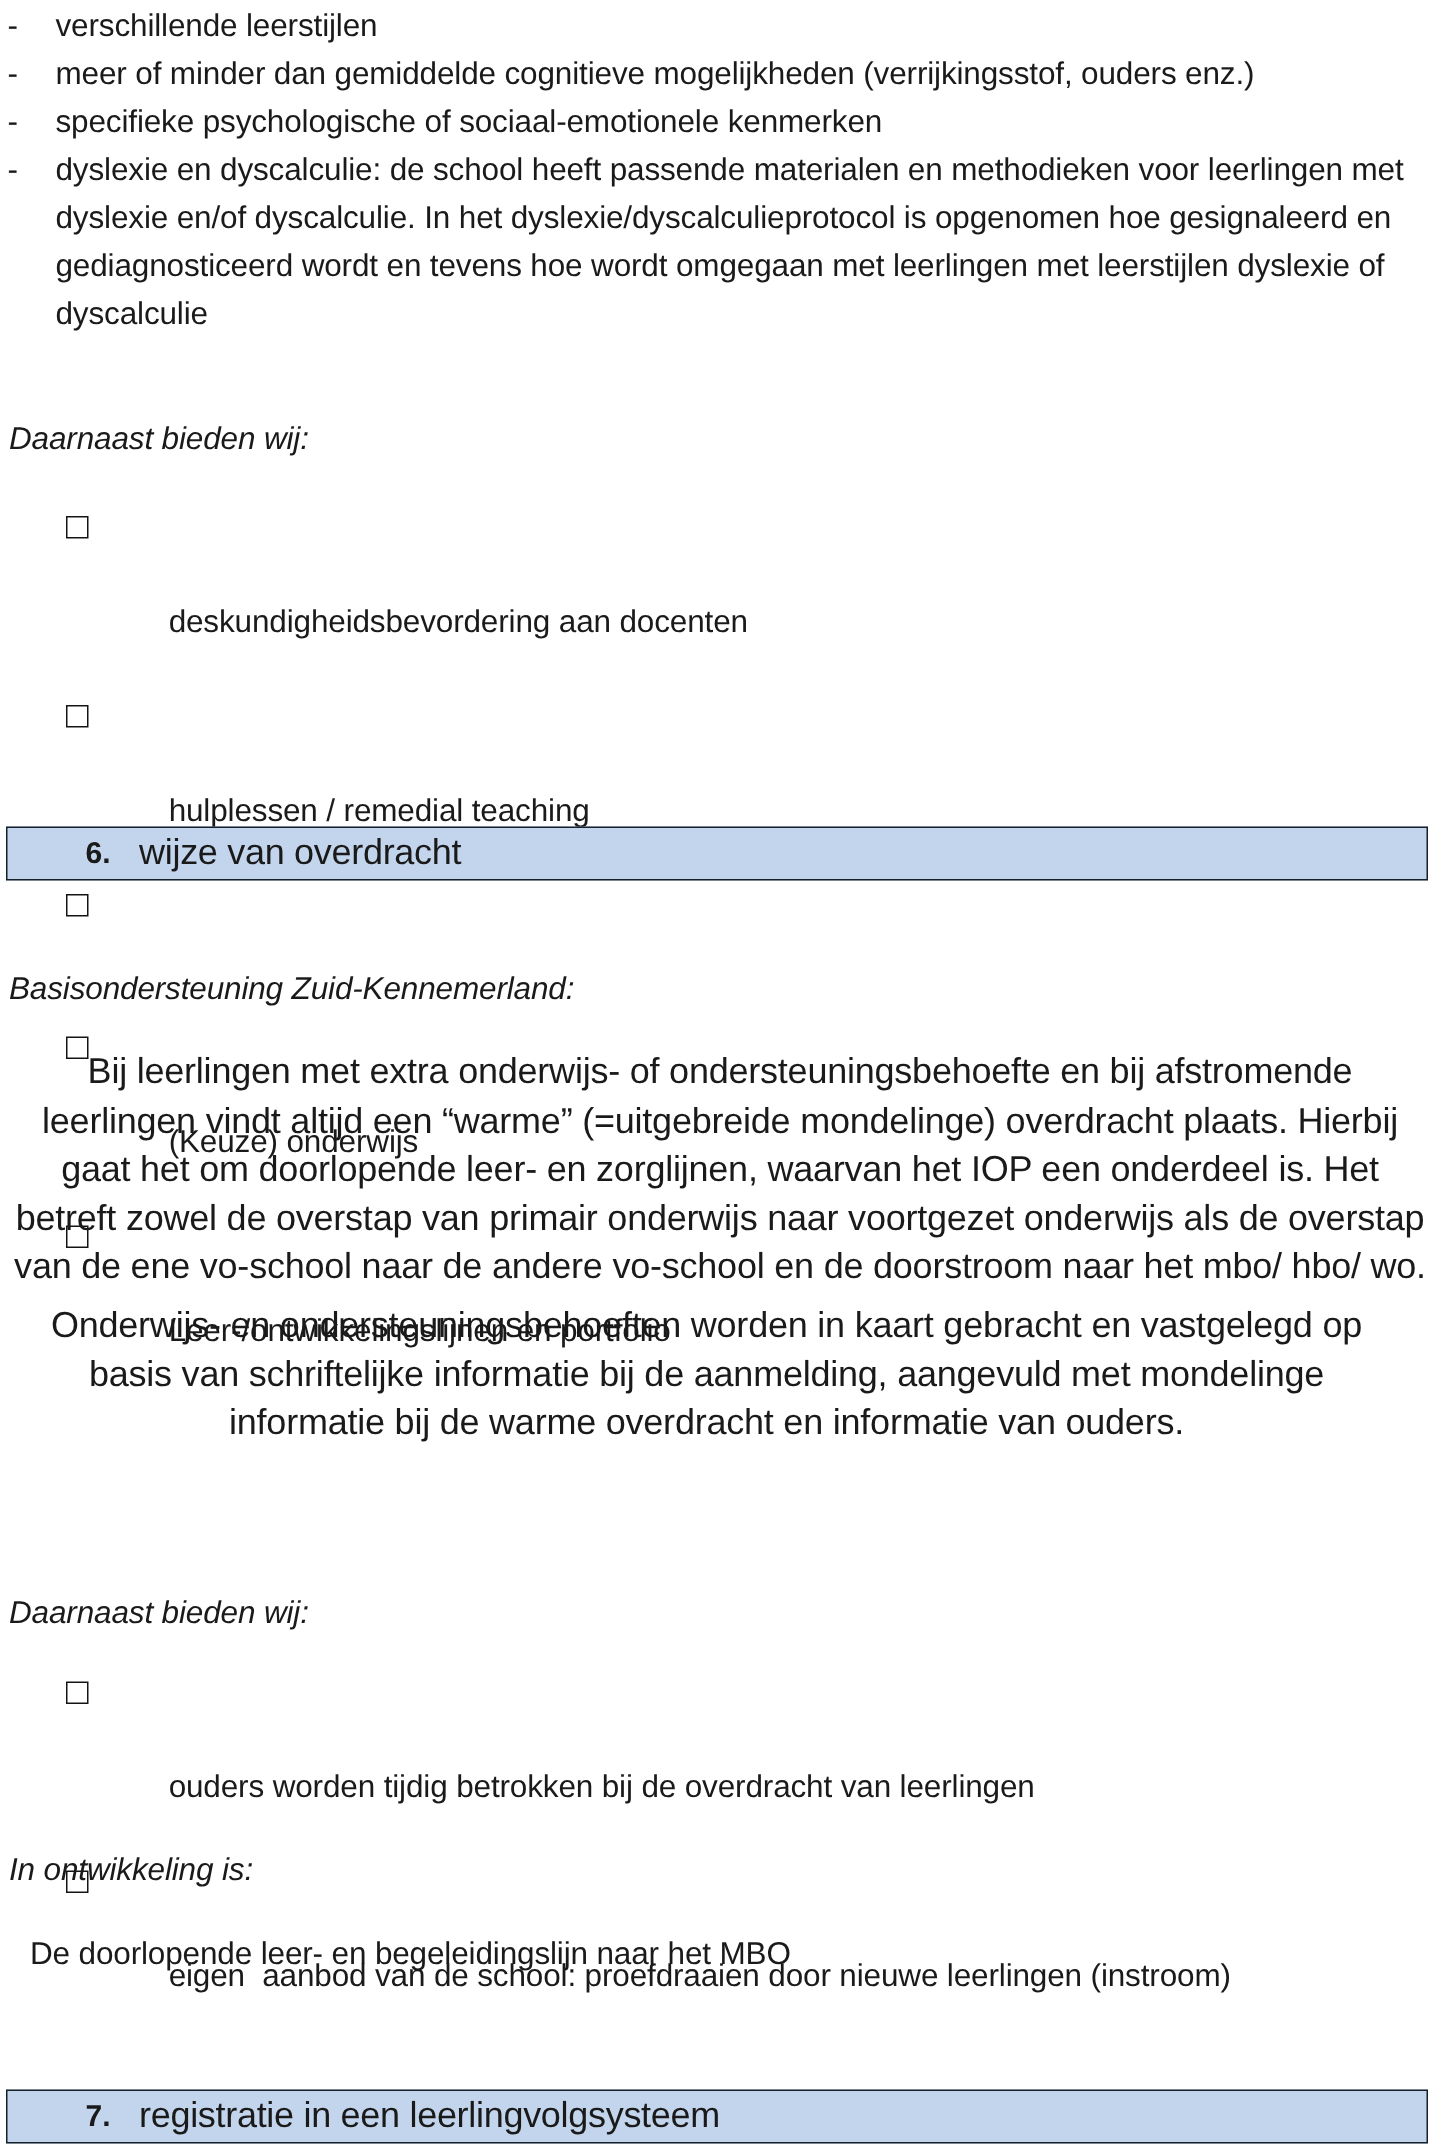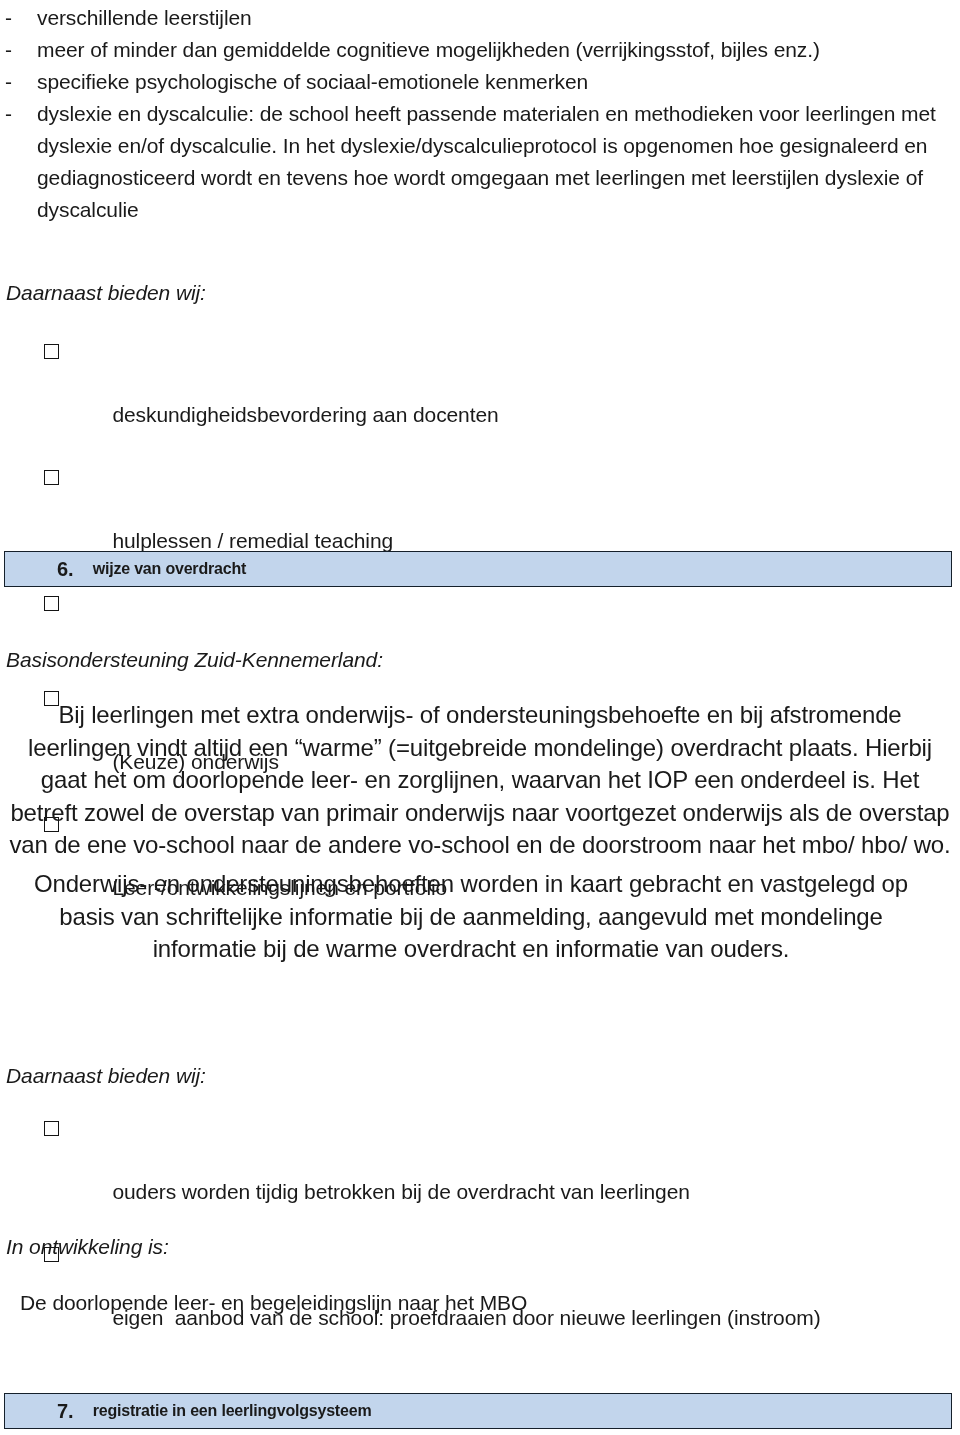--- a/index.html
+++ b/index.html
@@ -97,22 +97,22 @@
     border: 1.5px solid #15202b;
     display: flex;
     align-items: center;
   }
   .section-bar .num {
     font-weight: bold;
     font-size: 20px;
     margin-left: 52px;
   }
   .section-bar .label {
-    font-weight: bold;
-    font-size: 16px;
+    font-weight: normal;
+    font-size: 24px;
     margin-left: 19px;
     letter-spacing: -0.2px;
   }
 
   
   .para {
     position: absolute;
     left: 6px;
     width: 948px;
     font-size: 24px;
@@ -134,21 +134,21 @@
 
 <div class="page">
 
   <ul class="dash-list" style="top:2px;">
     <li class="dash-item" style="margin-bottom:0;">
       <span class="dash-marker">-</span>
       <span>verschillende leerstijlen</span>
     </li>
     <li class="dash-item">
       <span class="dash-marker">-</span>
-      <span>meer of minder dan gemiddelde cognitieve mogelijkheden (verrijkingsstof, bijles enz.)</span>
+      <span>meer of minder dan gemiddelde cognitieve mogelijkheden (verrijkingsstof, ouders enz.)</span>
     </li>
     <li class="dash-item">
       <span class="dash-marker">-</span>
       <span>specifieke psychologische of sociaal-emotionele kenmerken</span>
     </li>
     <li class="dash-item" style="padding-right:8px;">
       <span class="dash-marker">-</span>
       <span>dyslexie en dyscalculie: de school heeft passende materialen en methodieken voor leerlingen met dyslexie en/of dyscalculie. In het dyslexie/dyscalculieprotocol is opgenomen hoe gesignaleerd en gediagnosticeerd wordt en tevens hoe wordt omgegaan met leerlingen met leerstijlen dyslexie of dyscalculie</span>
     </li>
   </ul>

